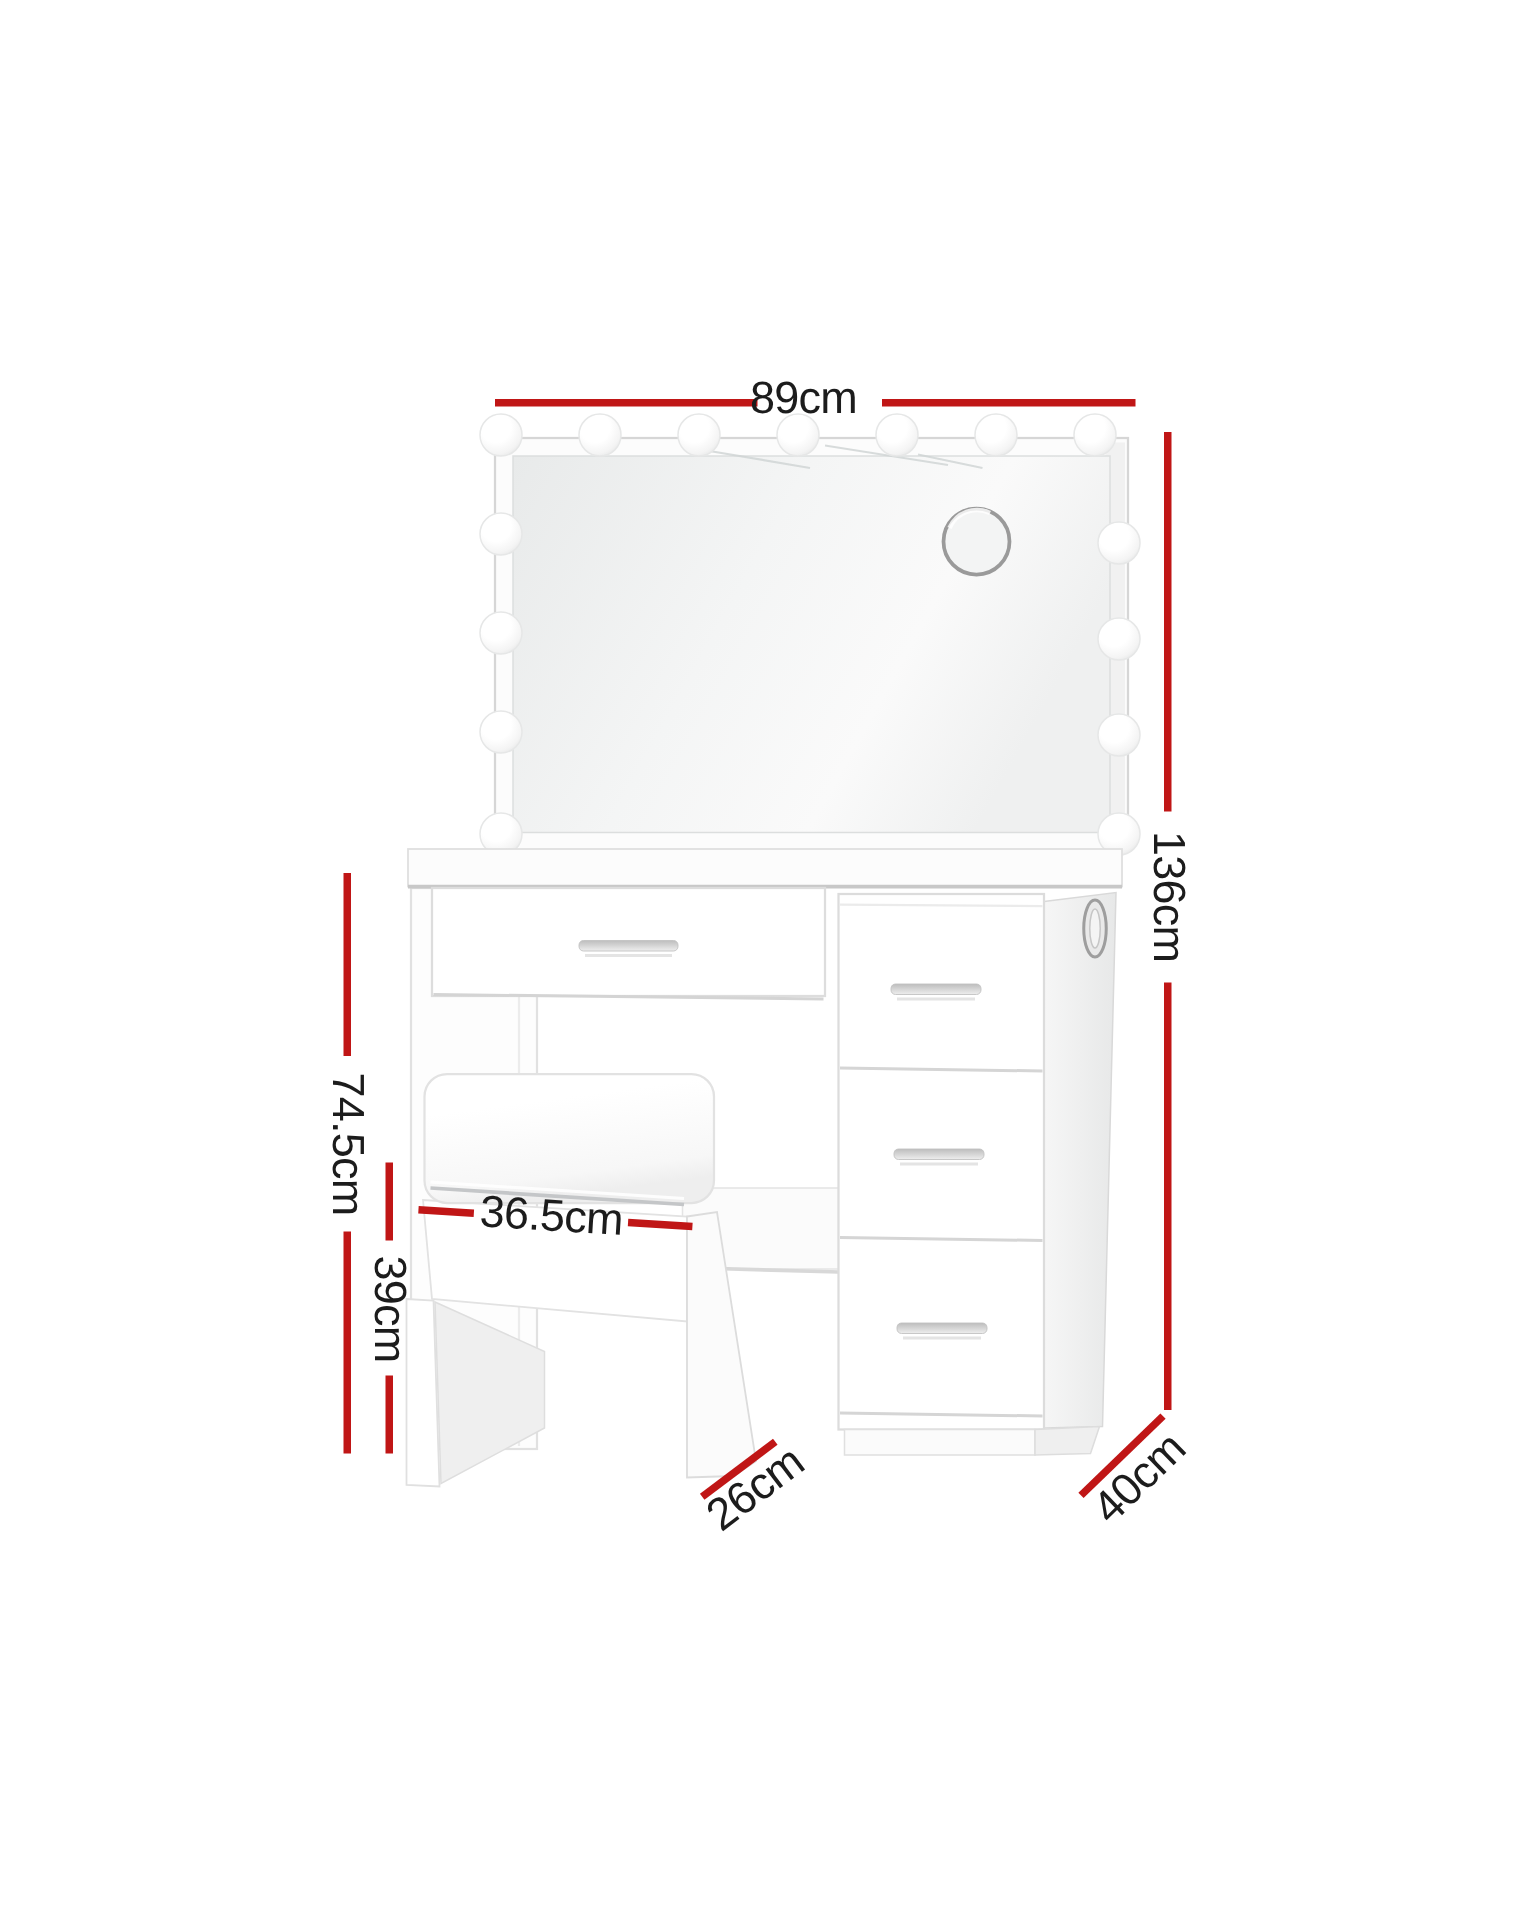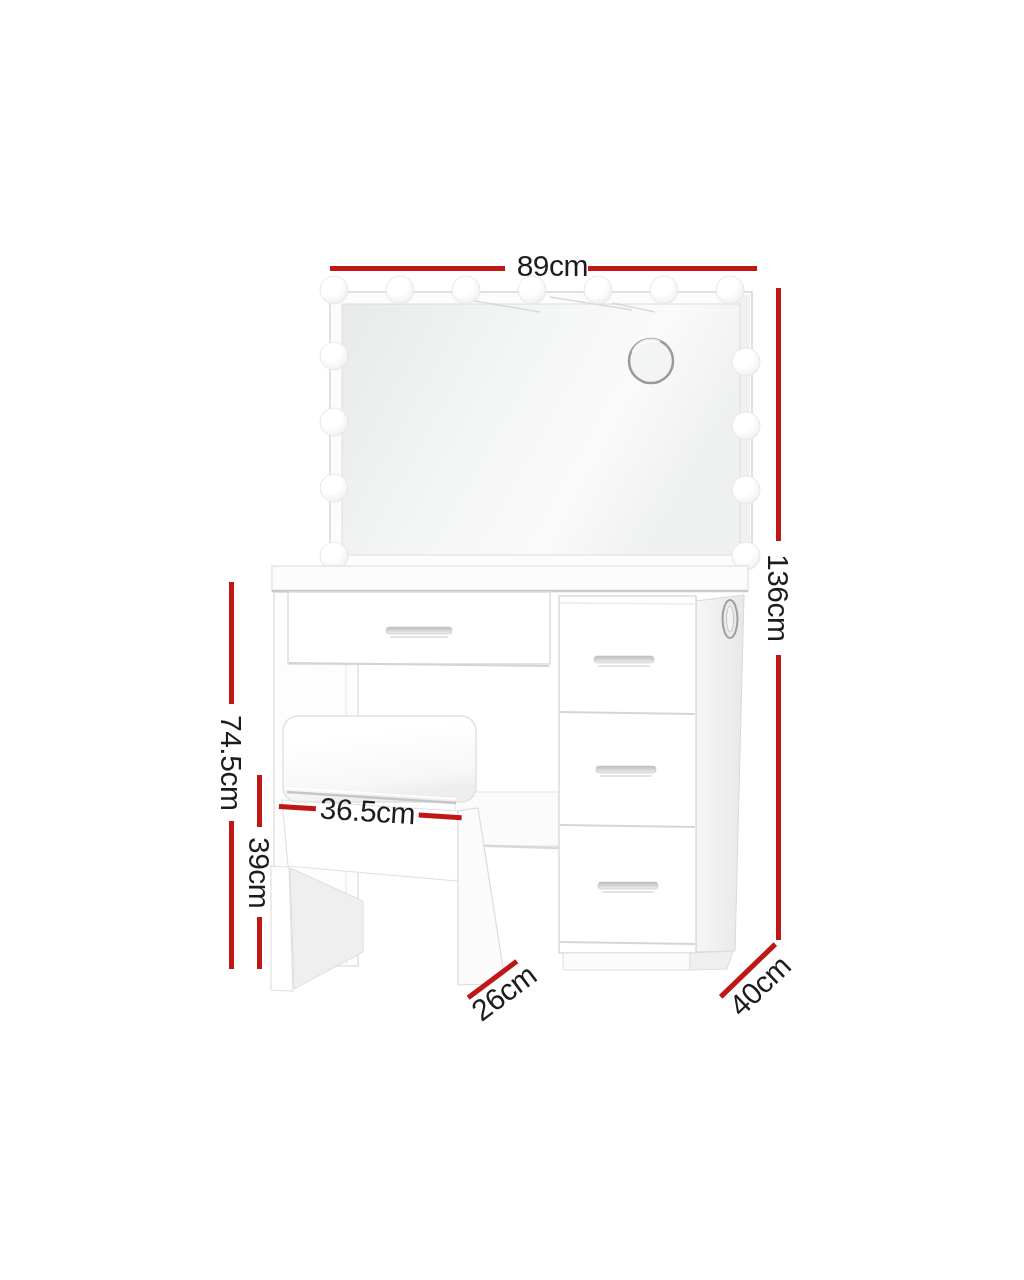--- a/index.html
+++ b/index.html
@@ -6,21 +6,21 @@
   .scene{
     position:relative;width:1024px;height:1280px;background:#ffffff;overflow:hidden;
     font-family:"Liberation Sans", sans-serif;
   }
   .scene svg{position:absolute;left:0;top:0;}
   .redline{position:absolute;background:#c01616;z-index:5;}
   .dimtext{
     position:absolute;z-index:6;color:#1c1c1c;font-size:30px;font-weight:500;
     letter-spacing:-0.5px;white-space:nowrap;
   }
-  .dimtext.h{text-align:right;}
+  .dimtext.h{text-align:left;}
   .vtext{
     writing-mode:vertical-rl;text-orientation:mixed;
     display:flex;align-items:center;justify-content:center;
   }
   .dim-row{
     position:absolute;display:flex;align-items:center;z-index:6;
   }
   .dim-row .seg{background:#c01616;height:5px;}
   .dim-row .lbl{color:#1c1c1c;font-size:30px;font-weight:500;letter-spacing:-0.5px;padding:0 4px;white-space:nowrap;}
   .rot-label{position:absolute;z-index:6;color:#1c1c1c;font-size:30px;font-weight:500;letter-spacing:-0.5px;text-align:center;}

